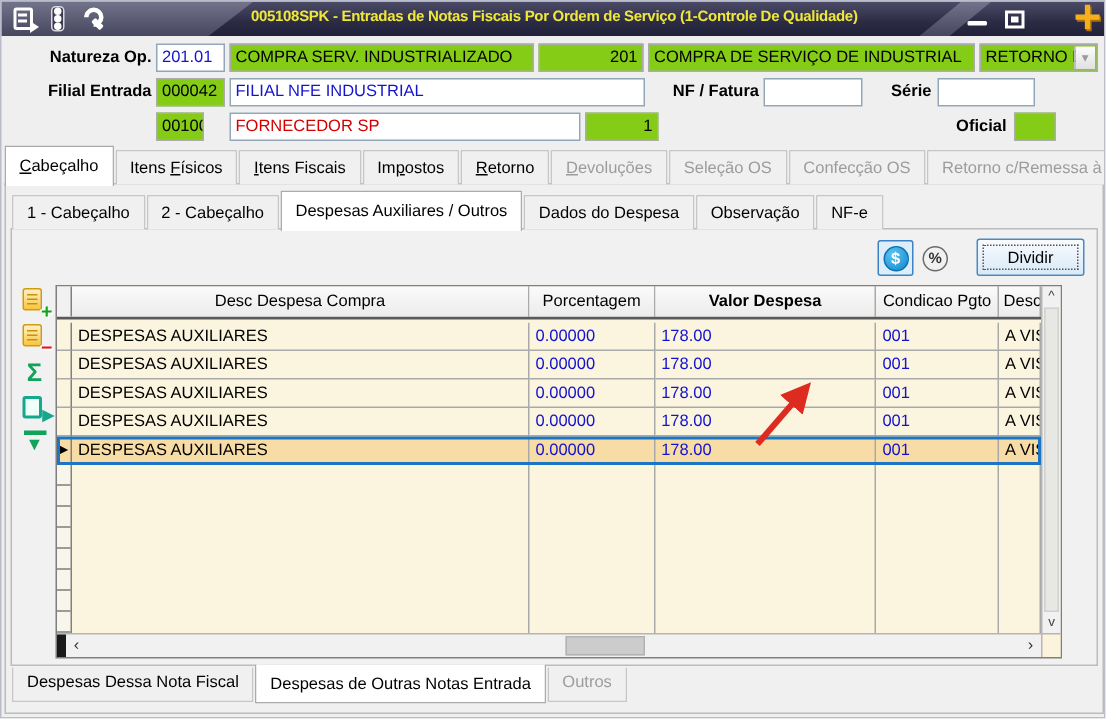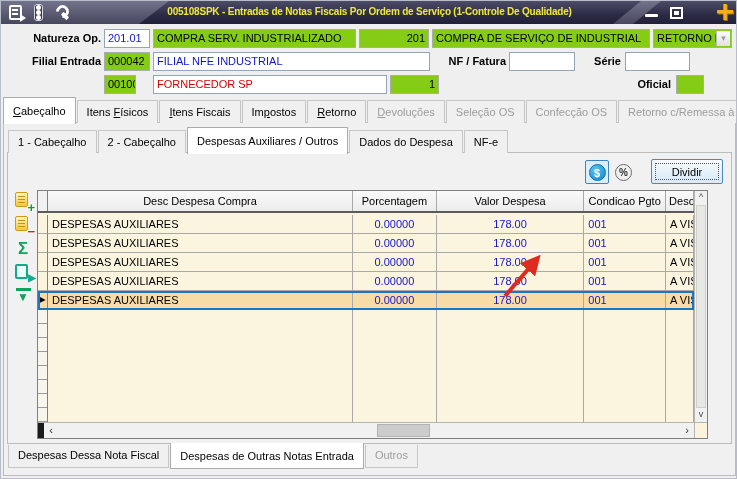--- a/index.html
+++ b/index.html
@@ -102,21 +102,21 @@
     align-items:center;justify-content:center;overflow:hidden;white-space:nowrap;
     background:linear-gradient(#FAFAFA,#ECECEC)}
   .hcell.m{background:#F1F1F1;border-right:1px solid #808080}
   .hcell.clip{justify-content:flex-start;padding-left:3px}
   #grid-body{position:absolute;left:0;top:24px;right:13px;bottom:16px;display:flex;
     flex-direction:column;overflow:hidden}
   .grow{display:flex;height:19px;flex:0 0 19px}
   .gcell{border-right:1px solid #A9A9A9;border-bottom:1px solid #A9A9A9;font-size:11px;
     line-height:18px;padding:0 4px;white-space:nowrap;overflow:hidden;color:#000}
   .gcell.m{padding:0;text-align:center;border-right:1px solid #808080;font-size:8px}
-  .gcell.r{text-align:center}
+  .gcell.r{text-align:left}
   .gcell.blue{color:#1313CE}
   .grow.selected{background:#F7DCA6;outline:2px solid #1B74C4;outline-offset:-2px}
   .filler{display:flex;flex:1 1 auto}
   .fcell{border-right:1px solid #A9A9A9;height:100%}
   .fcell.m{border-right:1px solid #808080;
     background:repeating-linear-gradient(180deg,#F7F5EC 0 13px,#9B9B9B 13px 14px)}
   #vscroll{position:absolute;top:0;right:0;bottom:16px;width:13px;background:#F1F1F1;
     border-left:1px solid #B5B5B5}
   #vscroll .sbtn{position:absolute;left:0;width:100%;height:14px;text-align:center;font-size:9px;
     color:#444;line-height:13px}
@@ -192,20 +192,21 @@
       <div class="tab disabled">Confecção OS</div>
       <div class="tab disabled">Retorno c/Remessa à Ordem</div>
     </div>
   <div class="panel" style="left:2px;top:121px;width:733px;height:354px"></div>
 
   <div class="tabs" style="left:7px;top:125px;height:27px">
       <div class="tab">1 - Cabeçalho</div>
       <div class="tab">2 - Cabeçalho</div>
       <div class="tab active">Despesas Auxiliares / Outros</div>
       <div class="tab">Dados do Despesa</div>
+      <div class="tab">Observação</div>
       <div class="tab">NF-e</div>
     </div>
   <div class="panel" style="left:6px;top:151px;width:725px;height:292px;background:#F1F1F1"></div>
 
   <div class="btn-money">
     <span class="money-circle">$</span>
   </div>
   <div class="icon-percent">%</div>
   <div class="btn-dividir">
     <span class="focus"></span>
@@ -227,21 +228,21 @@
         <span class="badge play">▶</span>
       </div>
     <div class="sicon last"><span class="tri">▼</span></div>
   </div>
 
   <div id="grid">
     <div id="grid-header">
         <div class="hcell m" style="width: 10px;"></div>
         <div class="hcell" style="width: 306px;">Desc Despesa Compra</div>
         <div class="hcell" style="width: 84px;">Porcentagem</div>
-        <div class="hcell" style="width: 148px;">Valor Despesa</div>
+        <div class="hcell" style="width: 148px; font-weight: bold;">Valor Despesa</div>
         <div class="hcell" style="width: 82px;">Condicao Pgto</div>
         <div class="hcell clip" style="width: 28px;">Desc C</div>
       </div>
     <div id="grid-body">
         <div class="grow">
           <div class="gcell m" style="width: 10px;"></div>
           <div class="gcell" style="width: 306px;">DESPESAS AUXILIARES</div>
           <div class="gcell r blue" style="width: 84px;">0.00000</div>
           <div class="gcell r blue" style="width: 148px;">178.00</div>
           <div class="gcell blue" style="width: 82px;">001</div>

